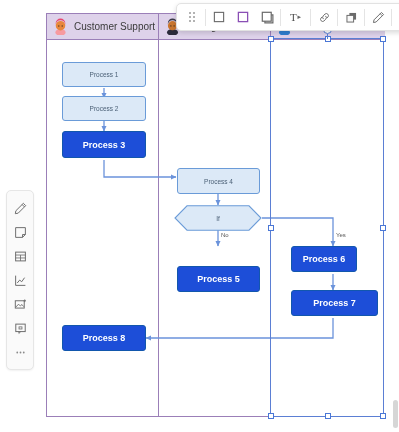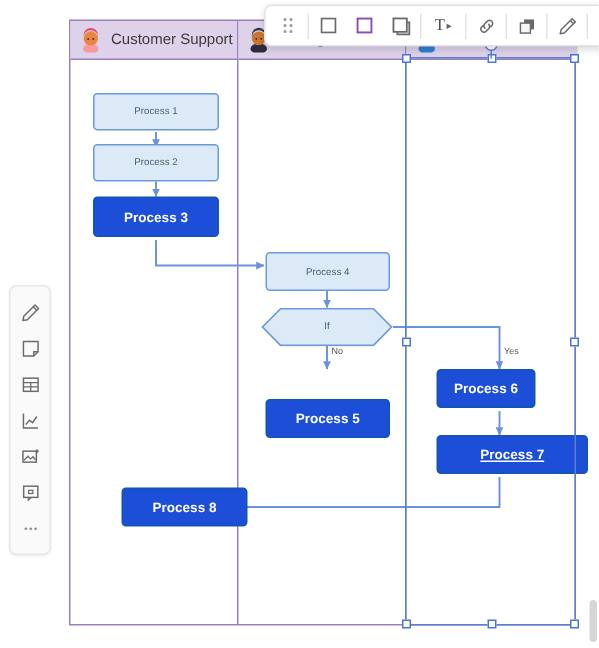--- a/index.html
+++ b/index.html
@@ -292,25 +292,25 @@
     </div>
 
     <div class="node node-dark" style="left:177px; top:234px; width:83px; height:26px;margin-top:32px;">
       <span>Process 5</span>
     </div>
 
     <div class="node node-dark" style="left:291px; top:246px; width:66px; height:26px;">
       <span>Process 6</span>
     </div>
 
-    <div class="node node-dark" style="left:291px; top:290px; width:101px; height:26px;text-decoration:underline;">
+    <div class="node node-dark" style="left:291px; top:290px; width:87px; height:26px;">
       <span>Process 7</span>
     </div>
 
-    <div class="node node-dark" style="left:62px; top:325px; width:84px; height:26px;margin-left:19px;">
+    <div class="node node-dark" style="left:62px; top:325px; width:84px; height:26px;">
       <span>Process 8</span>
     </div>
 
     <span class="edge-label" style="left:221px; top:232px;">No</span>
     <span class="edge-label" style="left:336px; top:232px;">Yes</span>
 
     <div id="lane-selection">
       <div class="sel-handle" style="left:-3px; top:-3px;"></div>
       <div class="sel-handle" style="left:54px; top:-3px;"></div>
       <div class="sel-handle" style="right:-3px; top:-3px;"></div>

